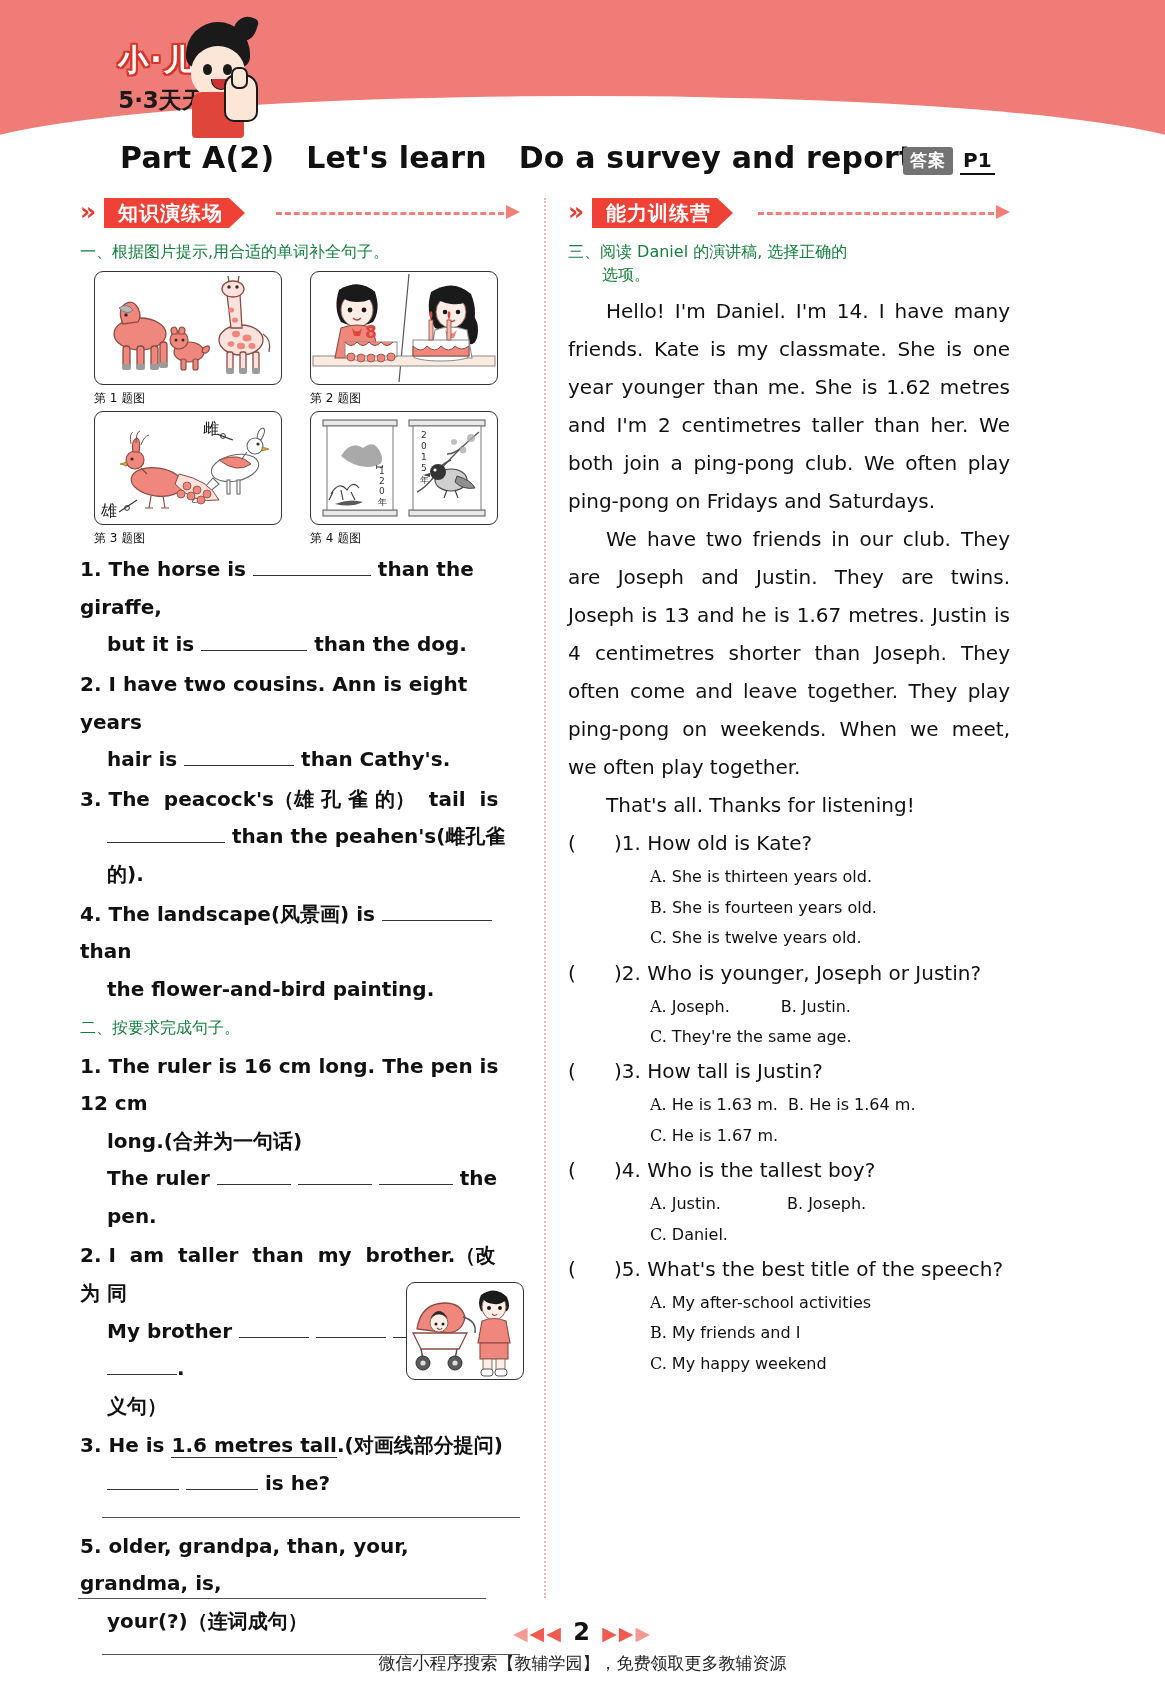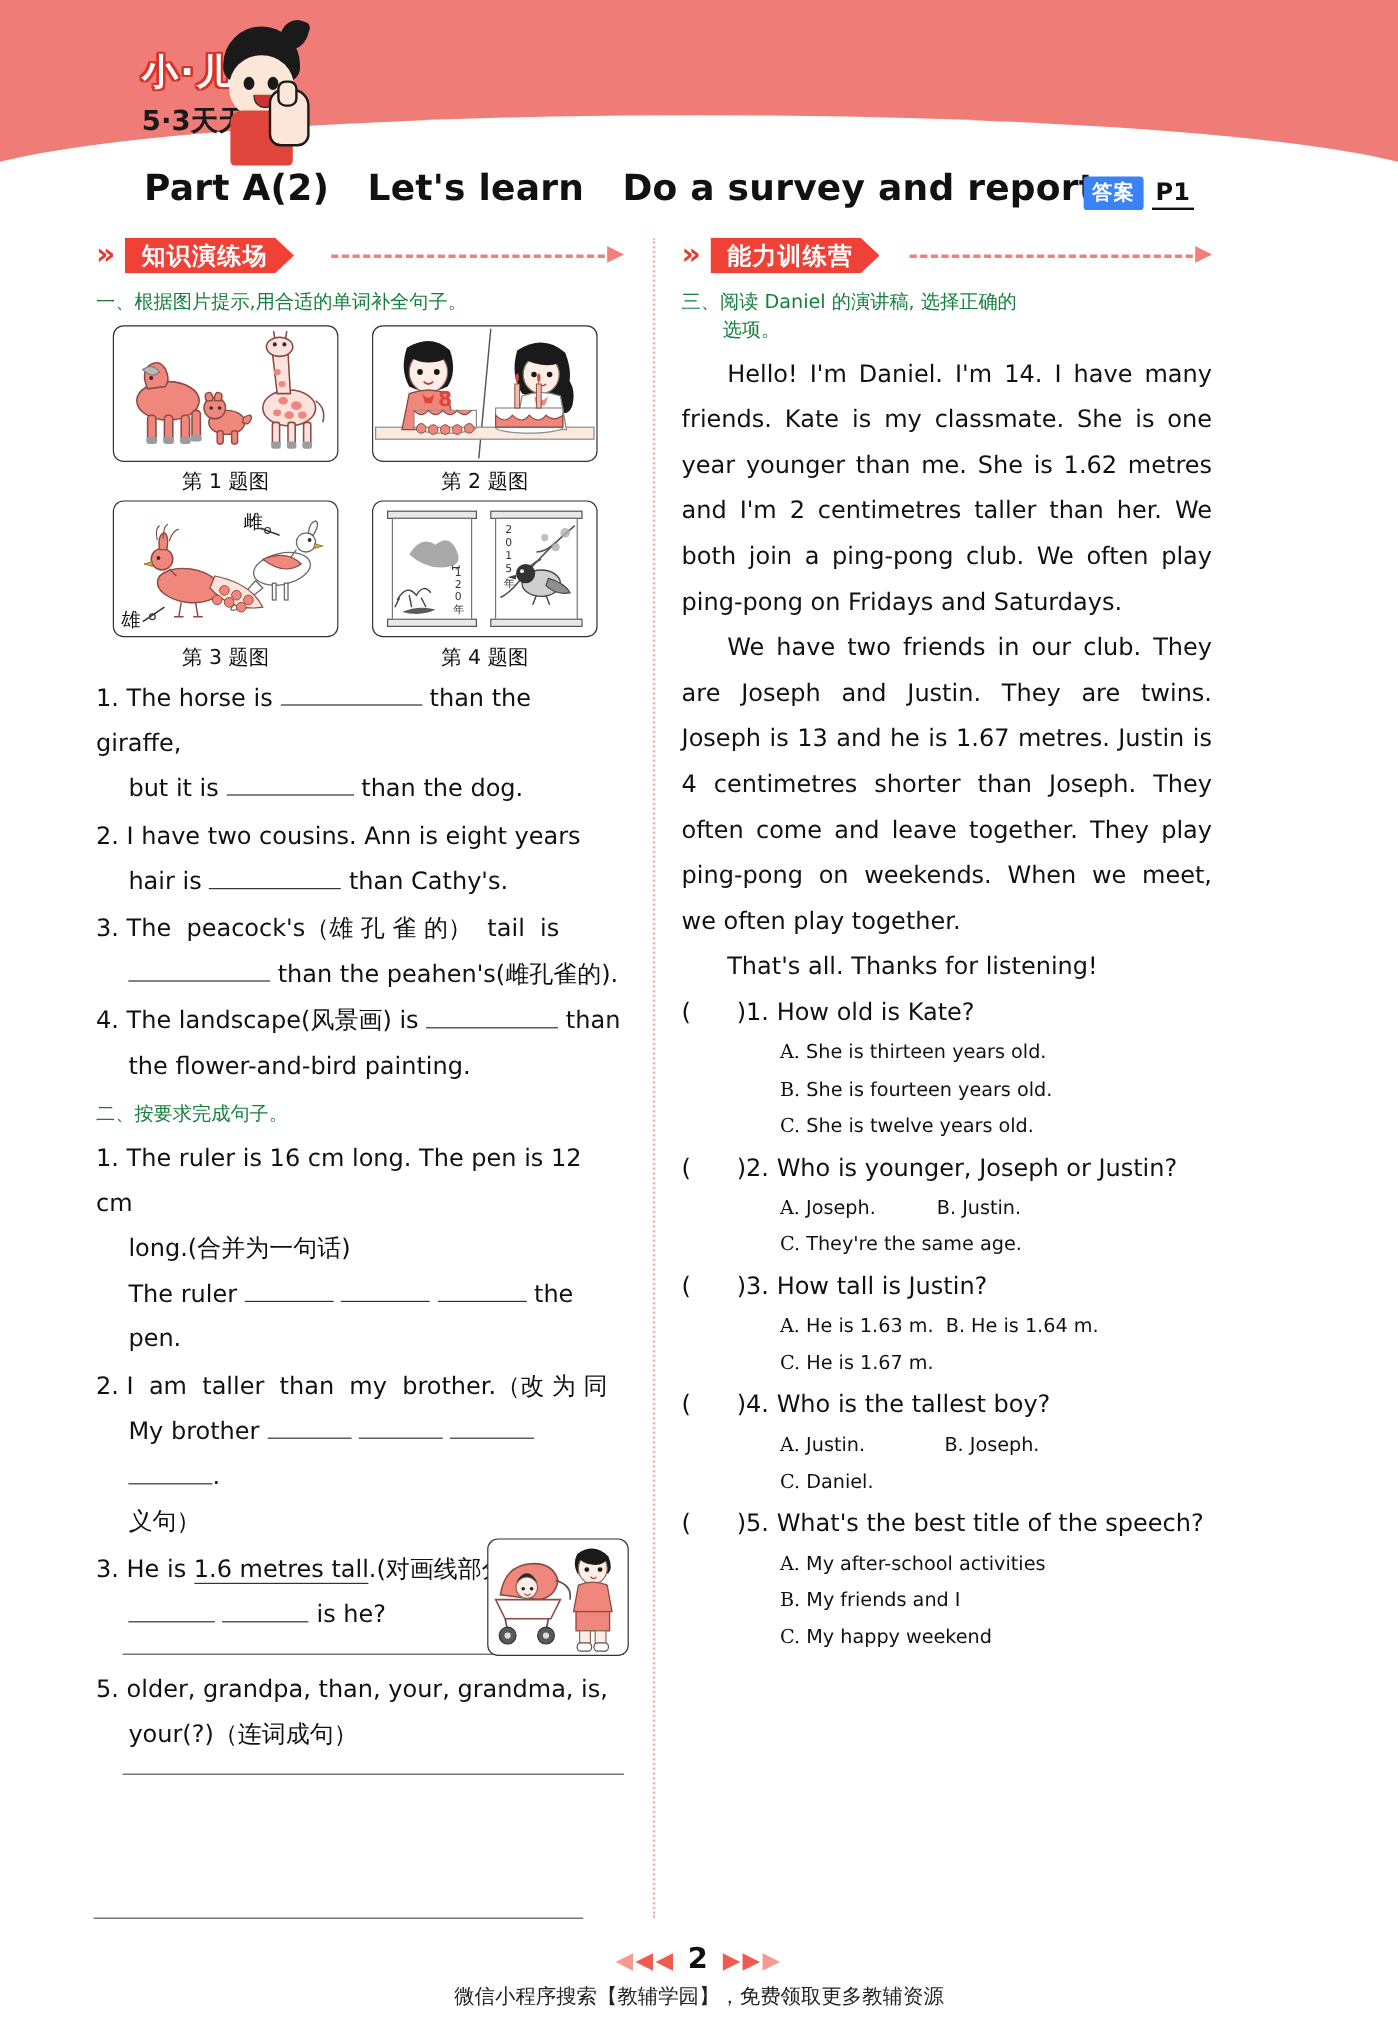--- a/index.html
+++ b/index.html
@@ -54,21 +54,21 @@
     position:absolute;left:120px;top:0;
     font-family:"DejaVu Sans","Liberation Sans",sans-serif;
     font-size:30px;font-weight:bold;color:#111;letter-spacing:0.2px;
     white-space:pre;
   }
   .ans-badge{
     position:absolute;left:903px;top:7px;
     display:flex;align-items:center;
   }
   .ans-chip{
-    background:#3b82f6;color:#fff;font-size:17px;font-weight:bold;
+    background:#737373;color:#fff;font-size:17px;font-weight:bold;
     padding:2px 7px 3px 7px;border-radius:3px;letter-spacing:1px;
   }
   .ans-page{
     margin-left:7px;font-size:20px;font-weight:bold;color:#111;
     border-bottom:2px solid #111;padding:0 3px 1px 3px;
   }
 
   
   .col{position:absolute;top:196px;}
   .col-left{left:80px;width:440px;}
@@ -103,20 +103,21 @@
   
   .cn-head{
     font-family:"DejaVu Sans","Liberation Sans",sans-serif;
     font-size:16px;font-weight:normal;color:#15803d;margin:8px 0 8px 0;
     line-height:1.45;
   }
   .qline{
     font-family:"DejaVu Sans","Liberation Sans",sans-serif;
     font-size:20px;color:#111;line-height:1.88;margin:0;
     white-space:pre-wrap;
+    font-weight:bold;
   }
   .qblock{margin:0 0 2px 0;}
   .indent{padding-left:27px;}
   .blank{
     display:inline-block;border-bottom:1.6px solid #333;
     vertical-align:baseline;height:0.95em;
   }
   .ul{border-bottom:1.6px solid #333;}
   .ansline{
     border-bottom:1.6px solid #555;height:0;margin:14px 0 10px 22px;
@@ -124,21 +125,21 @@
 
   
   .picgrid{width:404px;margin:6px 0 4px 14px;}
   .picrow{display:flex;gap:28px;margin-bottom:4px;}
   .piccell{width:188px;}
   .picbox{
     width:186px;height:112px;border:1.6px solid #333;border-radius:9px;
     background:#fff;position:relative;overflow:hidden;
   }
   .piccap{
-    text-align:center;font-size:17px;color:#111;margin-top:5px;
+    text-align:left;font-size:12px;color:#111;margin-top:5px;
     font-family:"DejaVu Sans","Liberation Sans",sans-serif;
   }
   .q4pic{
     position:absolute;left:406px;top:1282px;width:116px;height:96px;
     border:1.6px solid #333;border-radius:9px;overflow:hidden;background:#fff;
   }
 
   
   .read-p{
     font-size:20px;line-height:1.9;color:#111;margin:0;text-align:justify;

